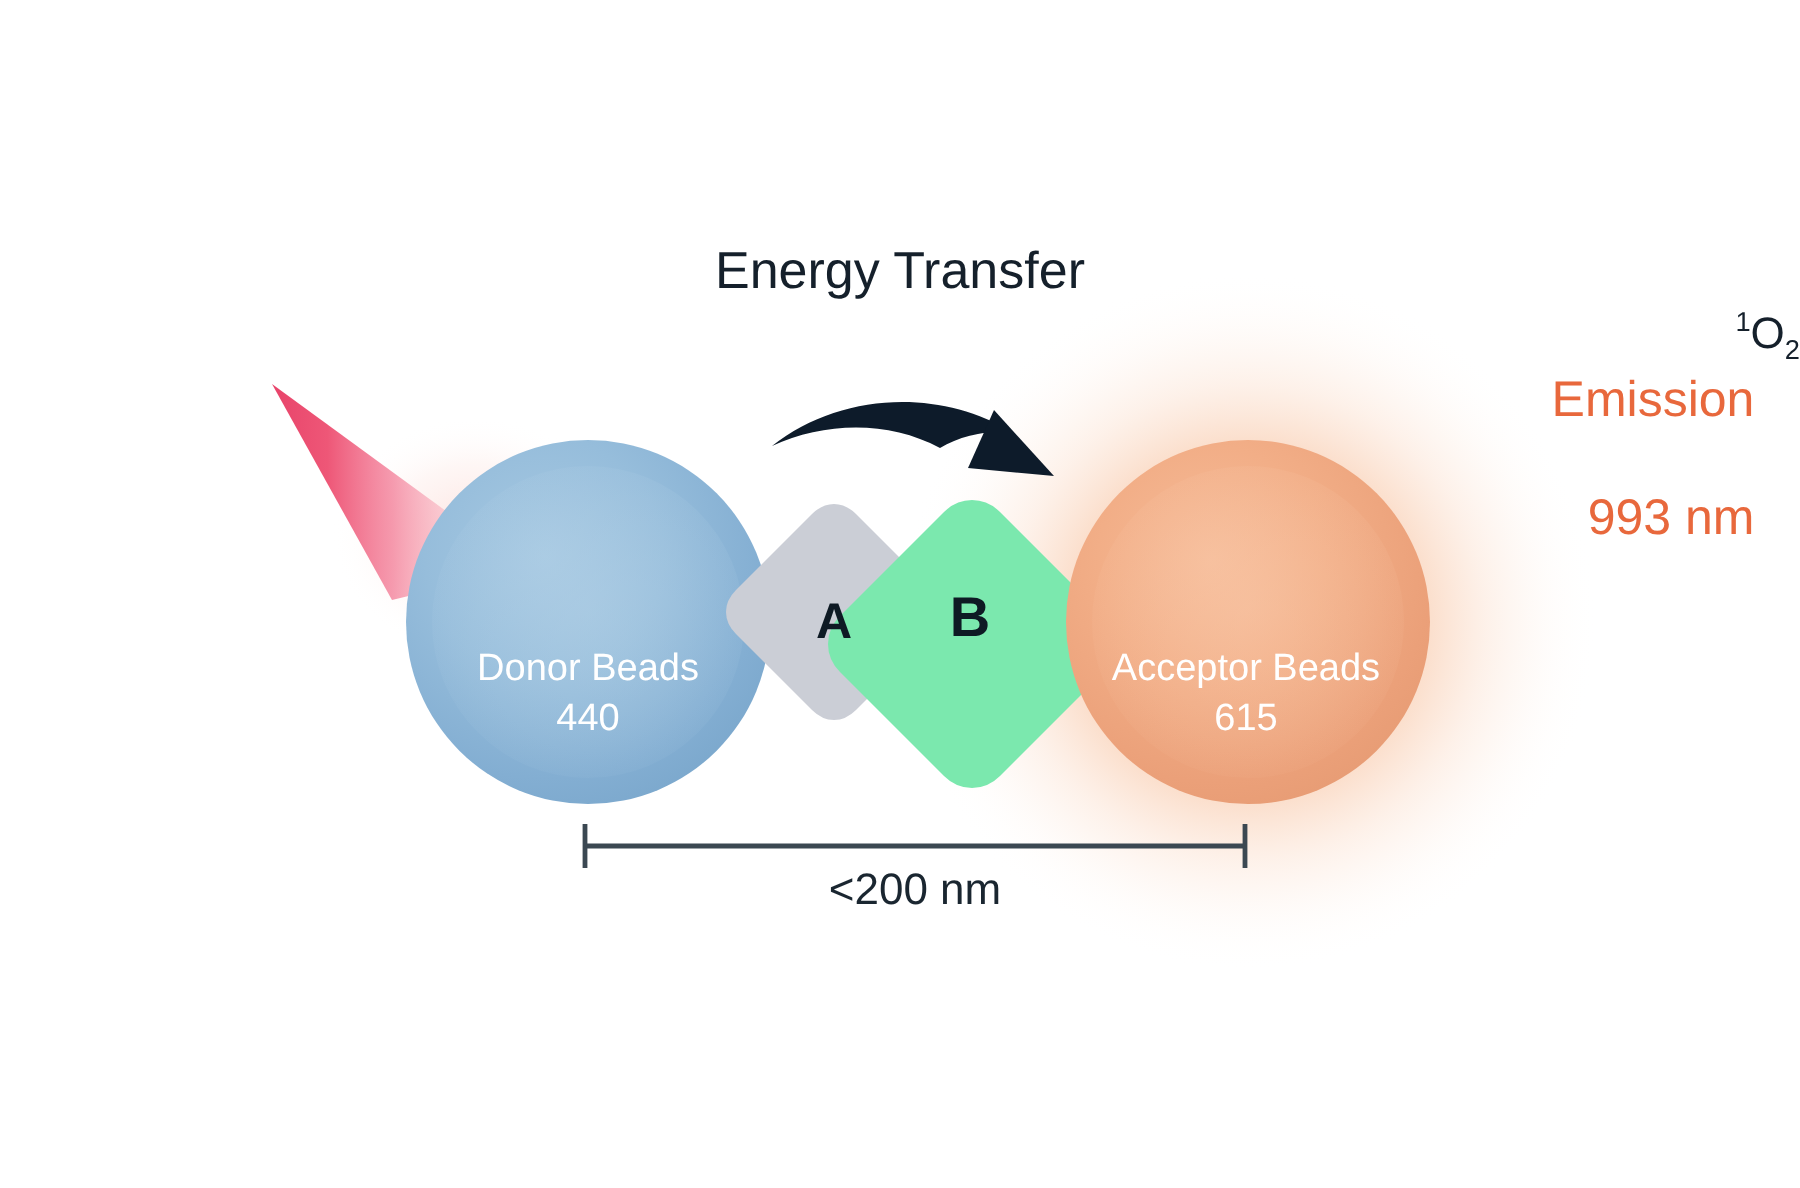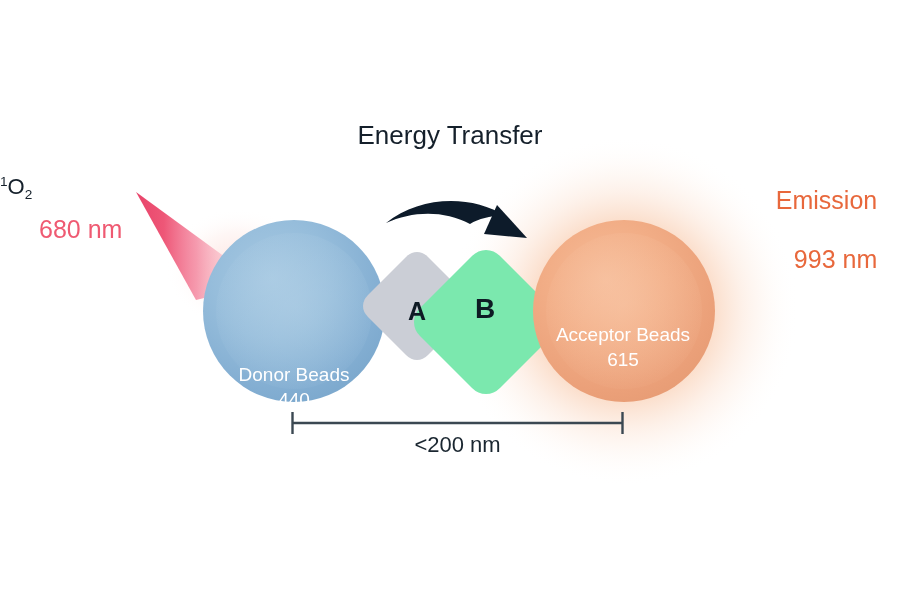--- a/index.html
+++ b/index.html
@@ -57,23 +57,23 @@
   #energy-transfer-label {
     left: 0px;
     top: 120px;
     width: 900px;
     text-align: center;
     color: #15202B;
     font-size: 26px;
   }
   #singlet-oxygen-label {
     left: 0px;
-    top: 174px;
-    width: 900px;
-    text-align: left;
+    top: 154px;
+    width: 900px;
+    text-align: right;
     color: #15202B;
     font-size: 22px;
   }
   #singlet-oxygen-label sup {
     font-size: 0.62em;
     vertical-align: super;
     line-height: 0;
   }
   #singlet-oxygen-label sub {
     font-size: 0.62em;
@@ -85,21 +85,20 @@
     position: absolute;
     color: #FFFFFF;
     font-size: 19px;
     text-align: center;
     line-height: 1.32;
   }
   #donor-bead-caption {
     left: 204px;
     top: 322px;
     width: 180px;
-    margin-top: 40px;
   }
   #acceptor-bead-caption {
     left: 532px;
     top: 322px;
     width: 182px;
   }
   .bead-caption .num {
     display: block;
   }
   
@@ -233,21 +232,20 @@
     </g>
 
     <g stroke="#3B4852" stroke-width="2.4">
       <line x1="292" y1="423" x2="623" y2="423"></line>
       <line x1="292.5" y1="412" x2="292.5" y2="434"></line>
       <line x1="622.5" y1="412" x2="622.5" y2="434"></line>
     </g>
   </svg>
 
   <div class="txt" id="excitation-label">
-    <span class="l2">680 nm</span>
   </div>
 
   <div class="txt" id="emission-label">
     <span>Emission</span>
     <span class="l2">993 nm</span>
   </div>
 
   <div class="txt" id="energy-transfer-label">Energy Transfer</div>
 
   <div class="txt" id="singlet-oxygen-label"><sup>1</sup><span>O</span><sub>2</sub></div>

